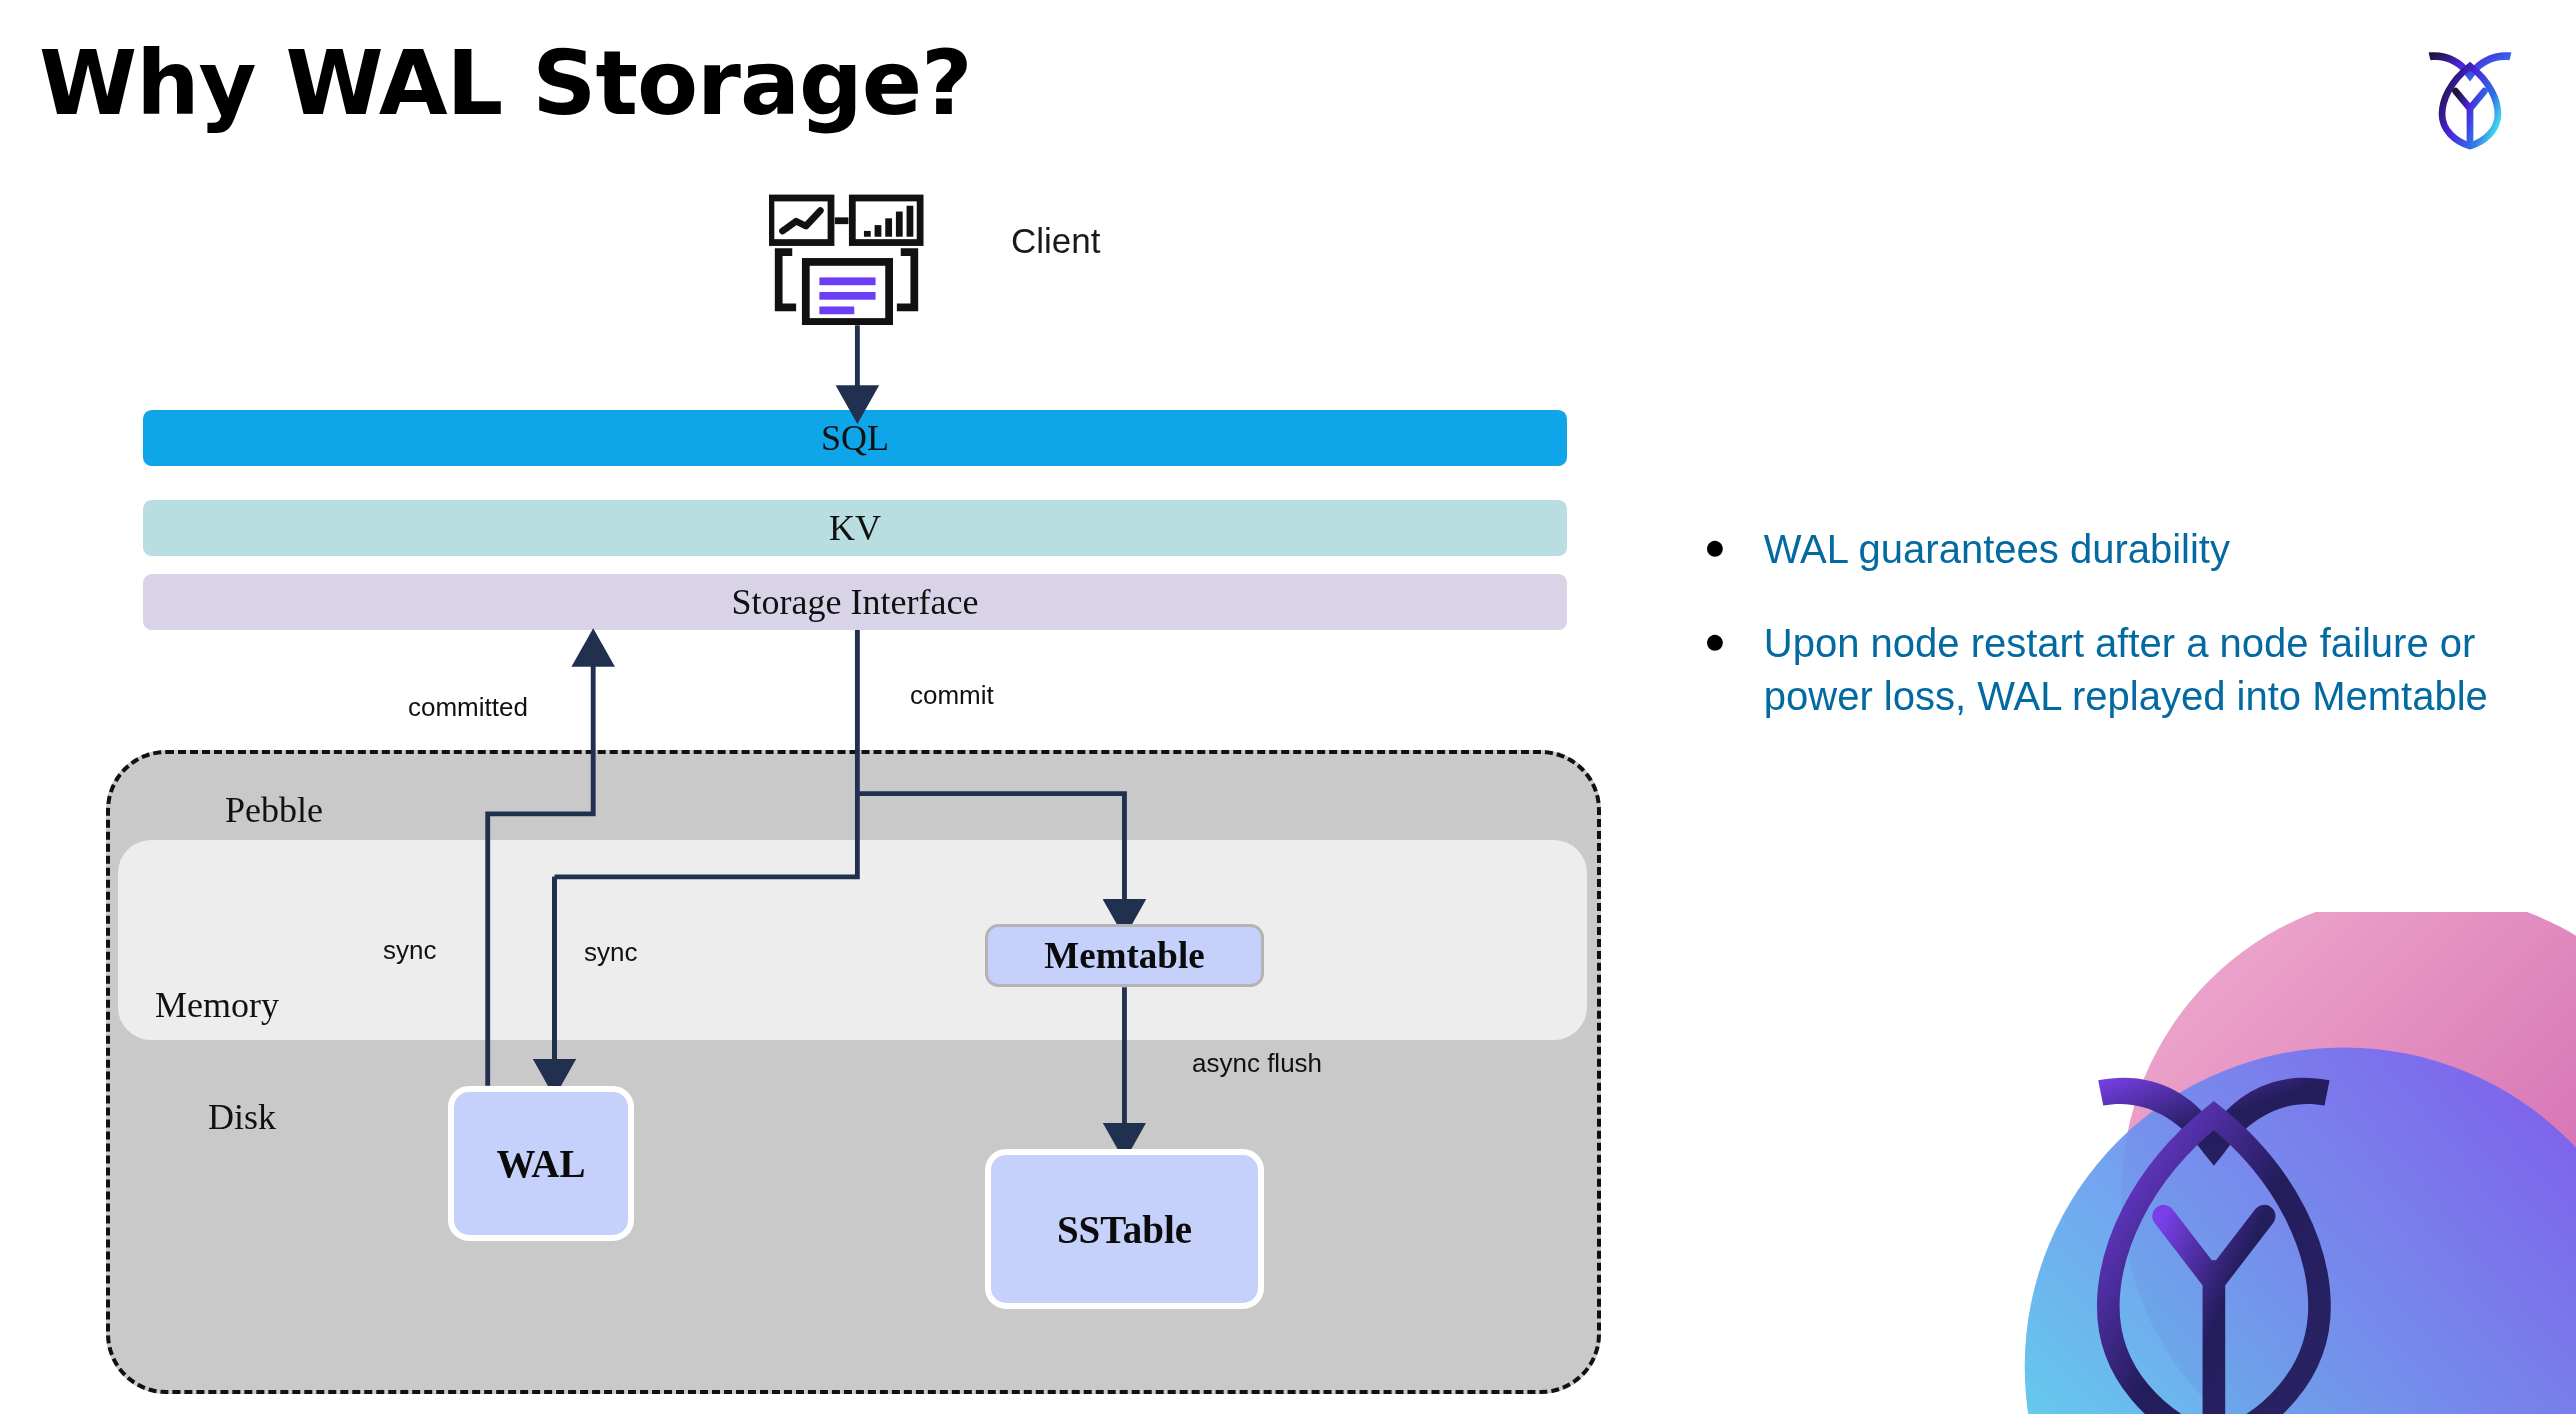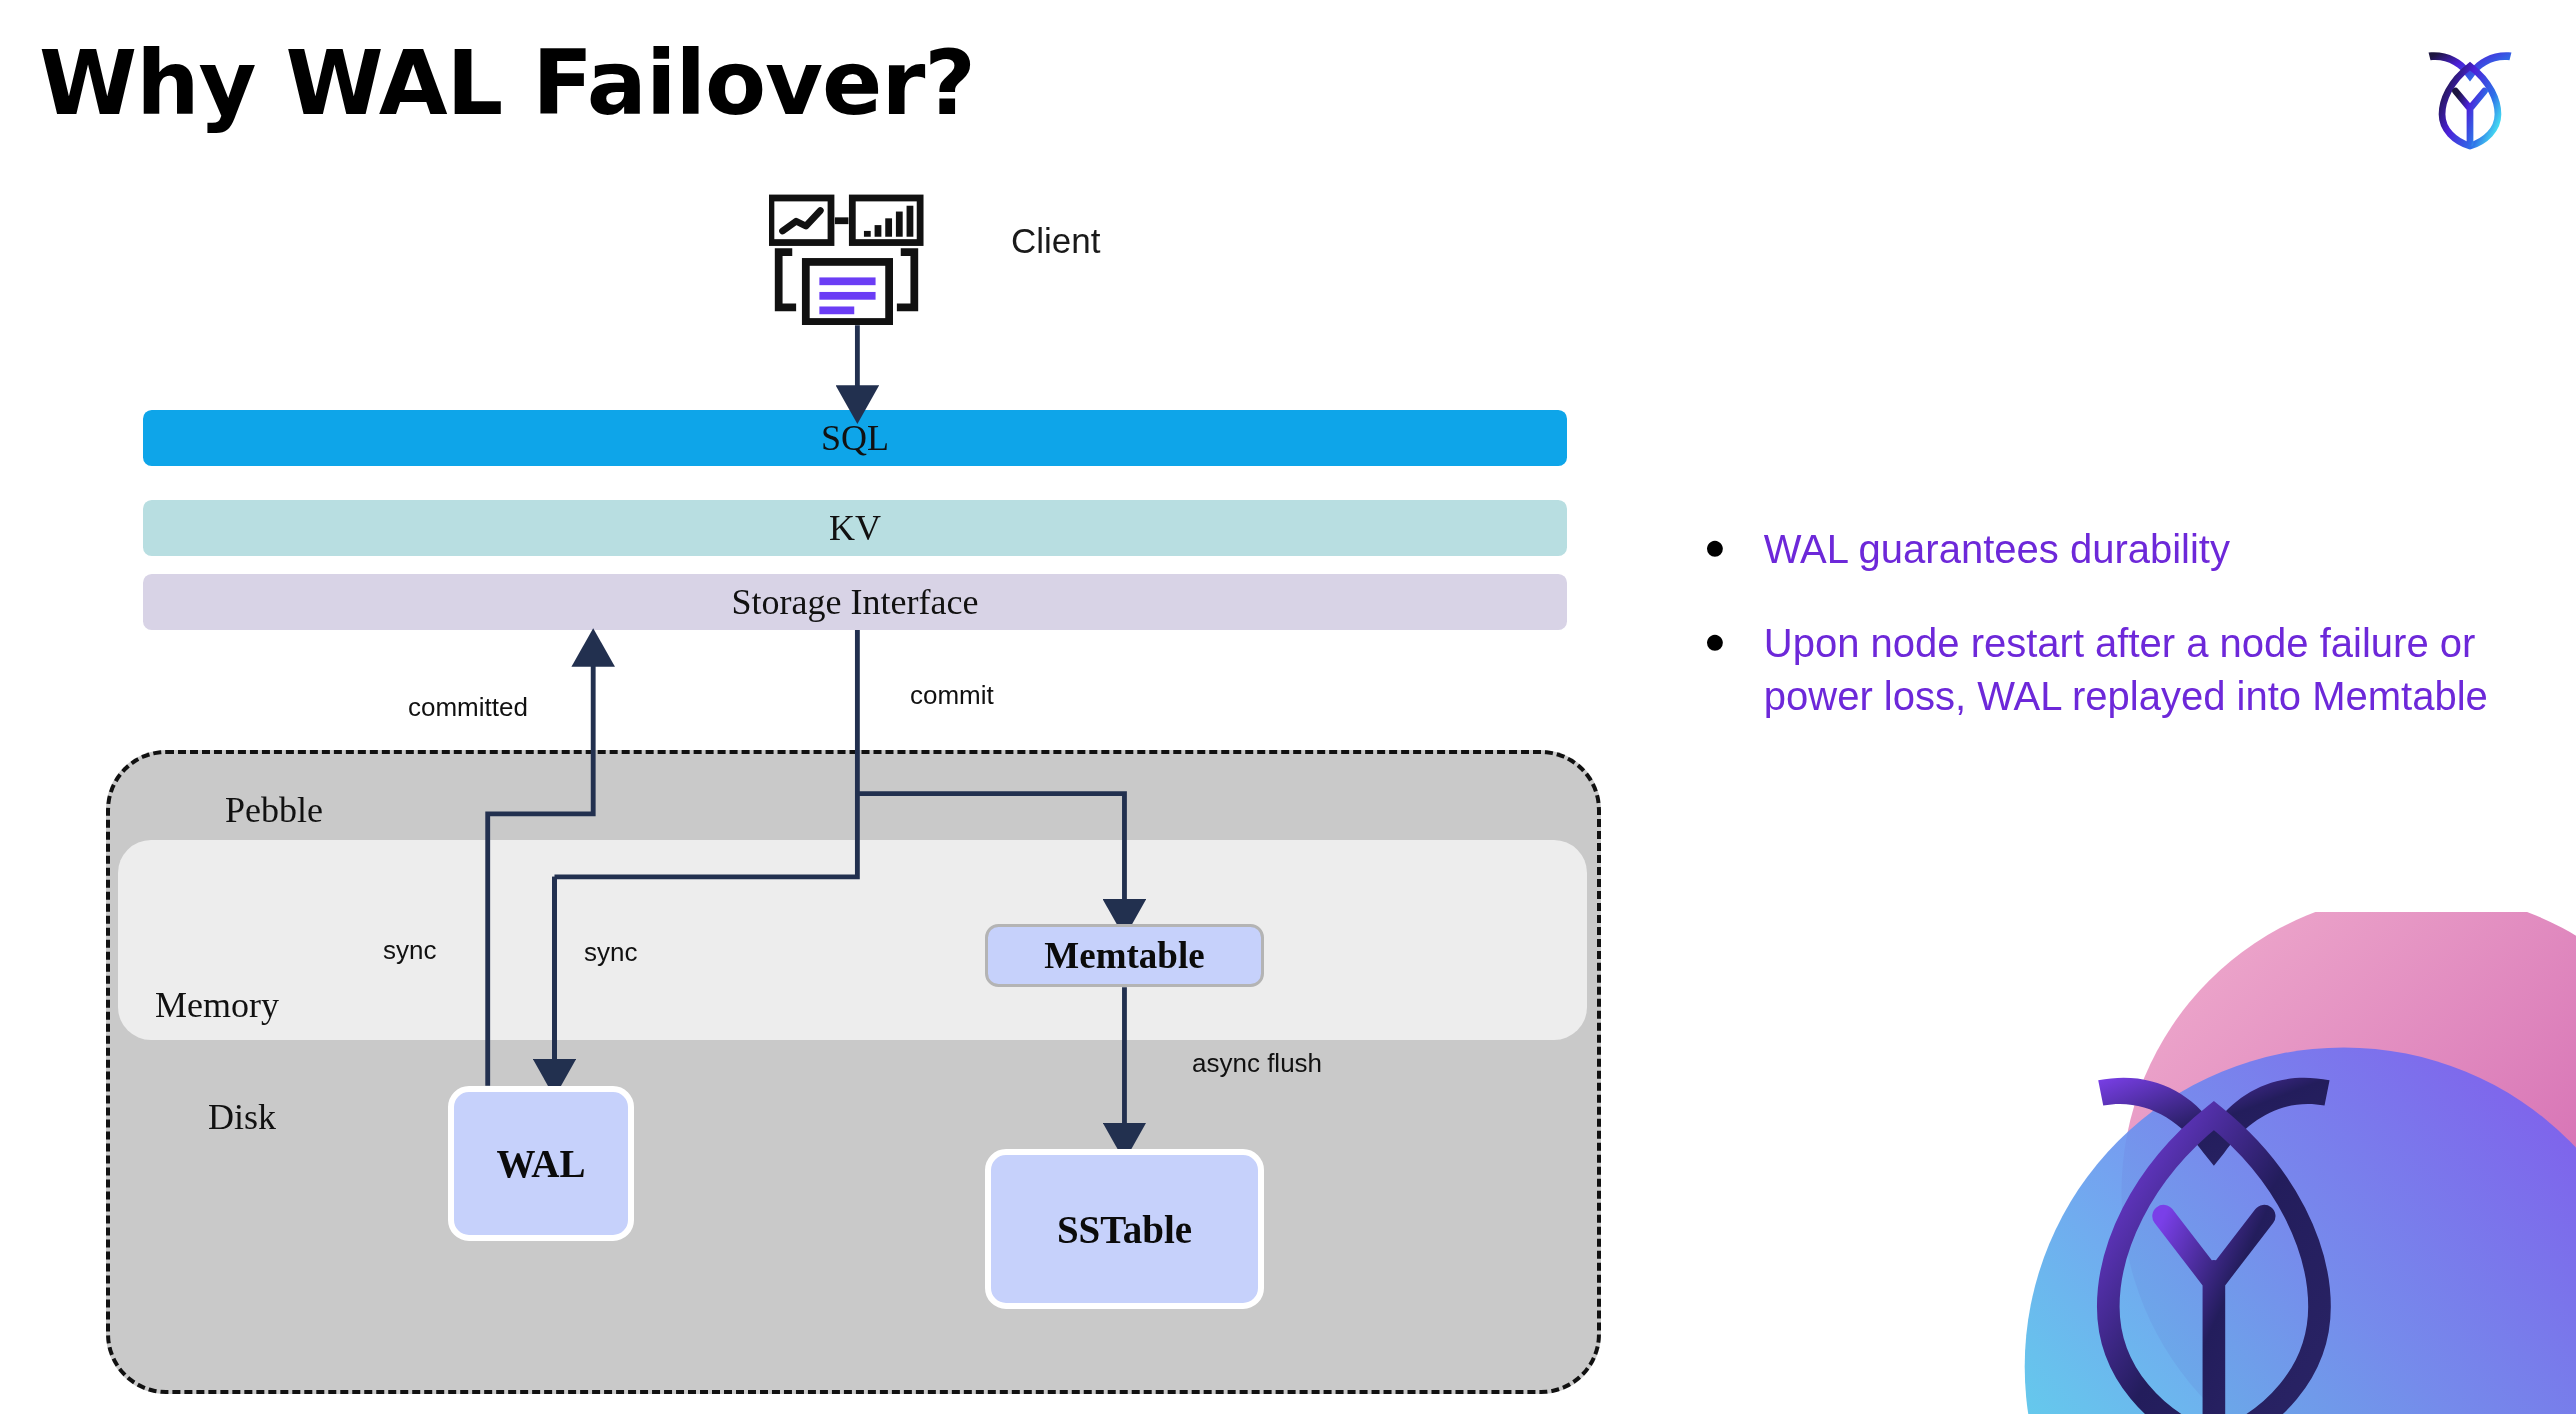--- a/index.html
+++ b/index.html
@@ -81,31 +81,31 @@
 
   
   #bullets{position:absolute;left:1698px;top:523px;width:832px;}
   .bullet-row{display:flex;align-items:flex-start;margin-bottom:41px;}
   .bullet-dot{
     flex:0 0 auto;width:60px;font-size:37px;line-height:1.32;
     color:#000;text-align:left;padding-left:5.8px;
   }
   .bullet-text{
     font-family:"Liberation Sans",sans-serif;
-    font-size:40px;line-height:1.32;color:#6d28d9;
+    font-size:40px;line-height:1.32;color:#0369a1;
   }
 
   
   #corner-art{position:absolute;right:0;bottom:0;width:619px;height:503px;
               overflow:hidden;pointer-events:none;}
 </style>
 </head>
 <body>
 
-<div id="slide-title">Why WAL Failover?</div>
+<div id="slide-title">Why WAL Storage?</div>
 
 <div id="brand-logo">
   <svg viewBox="0 0 110 120" width="106" height="116">
     <defs>
       <linearGradient id="lg1" x1="0" y1="0.2" x2="1" y2="0.8">
         <stop offset="0" stop-color="#1d1540"></stop>
         <stop offset="0.35" stop-color="#4b20d8"></stop>
         <stop offset="0.75" stop-color="#2f6fe8"></stop>
         <stop offset="1" stop-color="#45e2f2"></stop>
       </linearGradient>

